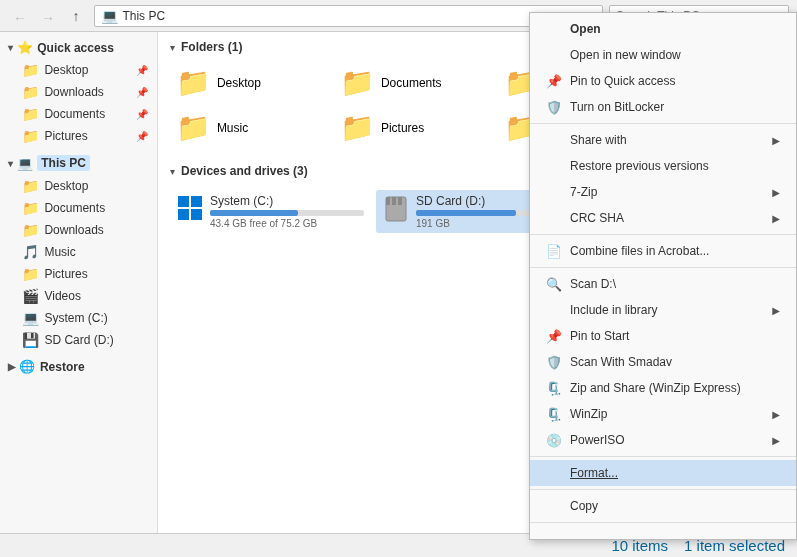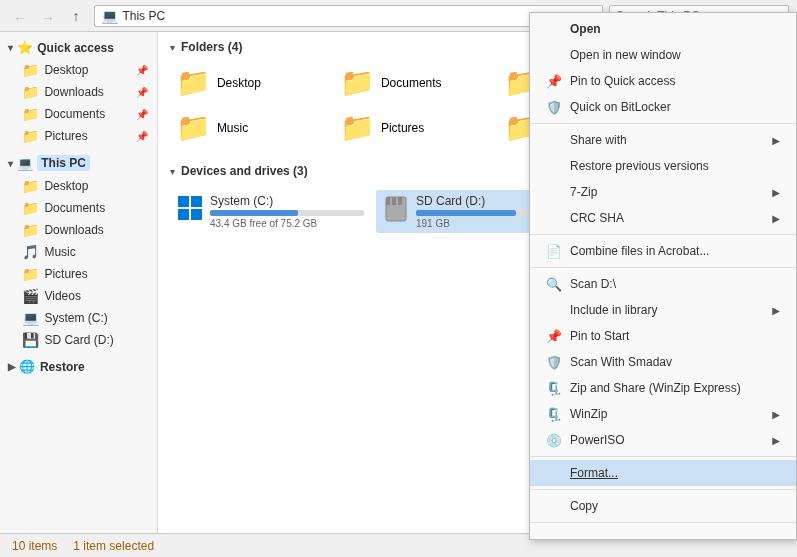--- a/index.html
+++ b/index.html
@@ -194,22 +194,23 @@
 
     
     .status-bar {
       height: 24px;
       background: #f0f0f0;
       border-top: 1px solid #ccc;
       display: flex;
       align-items: center;
       padding: 0 12px;
       gap: 16px;
-      font-size: 12px;
-      color: #a16207;
+      font-size: 15px;
+      color: #0369a1;
+      justify-content: flex-end;
     }
 
     
     .context-menu {
       position: absolute;
       top: 12px;
       left: 529px;
       width: 268px;
       background: #f9f9f9;
       border: 1px solid #bbb;
@@ -337,21 +338,21 @@
       <span class="chevron">▶</span>
       <span style="font-size:13px; margin-right:4px;">🌐</span>
       <span>Restore</span>
     </div>
   </div>
 
   <div class="content-area">
 
     <div class="section-header">
       <span class="chevron">▾</span>
-      <span class="section-title">Folders (4)</span>
+      <span class="section-title">Folders (1)</span>
     </div>
     <div class="folders-grid">
       <div class="folder-item">
         <span class="folder-big-icon" style="font-size:28px; color:#87CEEB;">📁</span>
         <span>Desktop</span>
       </div>
       <div class="folder-item doc-icon">
         <span class="folder-big-icon" style="font-size:28px; color:#4a90d9;">📁</span>
         <span>Documents</span>
       </div>
@@ -446,21 +447,21 @@
     <div class="ctx-item">
       <span class="ctx-icon"></span>
       <span>Open in new window</span>
     </div>
     <div class="ctx-item">
       <span class="ctx-icon">📌</span>
       <span>Pin to Quick access</span>
     </div>
     <div class="ctx-item">
       <span class="ctx-icon">🛡️</span>
-      <span>Quick on BitLocker</span>
+      <span>Turn on BitLocker</span>
     </div>
     <hr class="ctx-separator">
     <div class="ctx-item">
       <span class="ctx-icon"></span>
       <span>Share with</span>
       <span class="arrow">▶</span>
     </div>
     <div class="ctx-item">
       <span class="ctx-icon"></span>
       <span>Restore previous versions</span>

